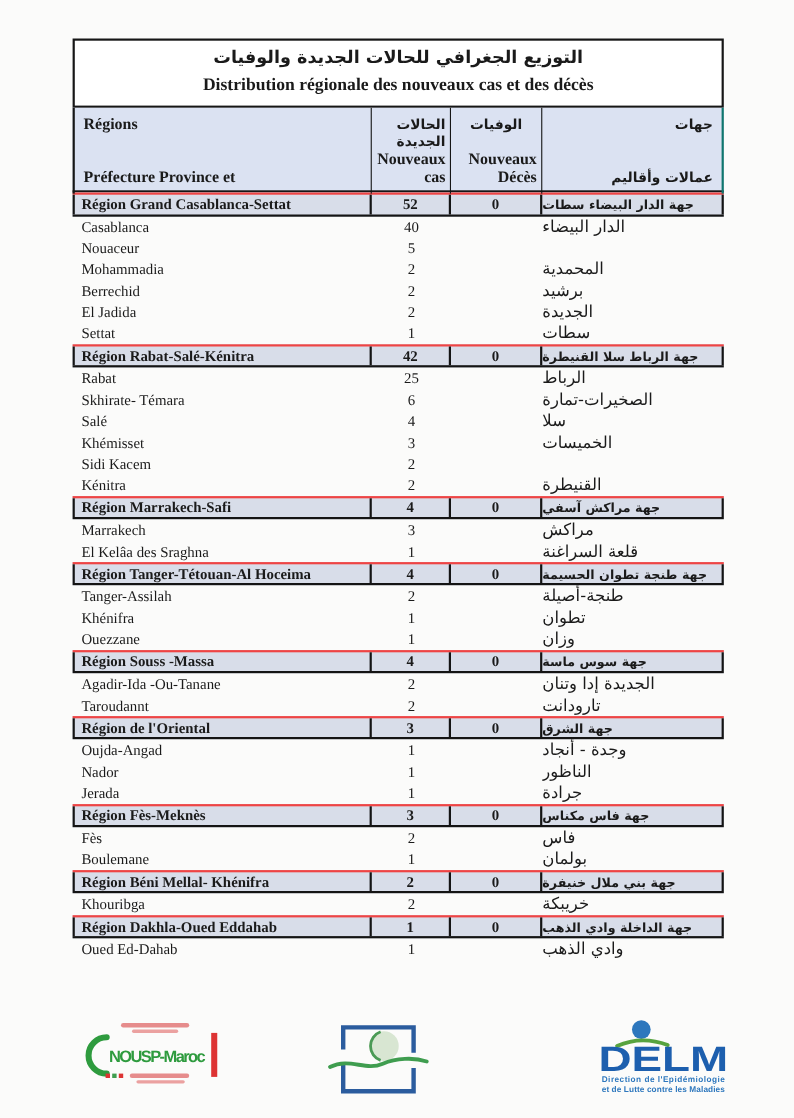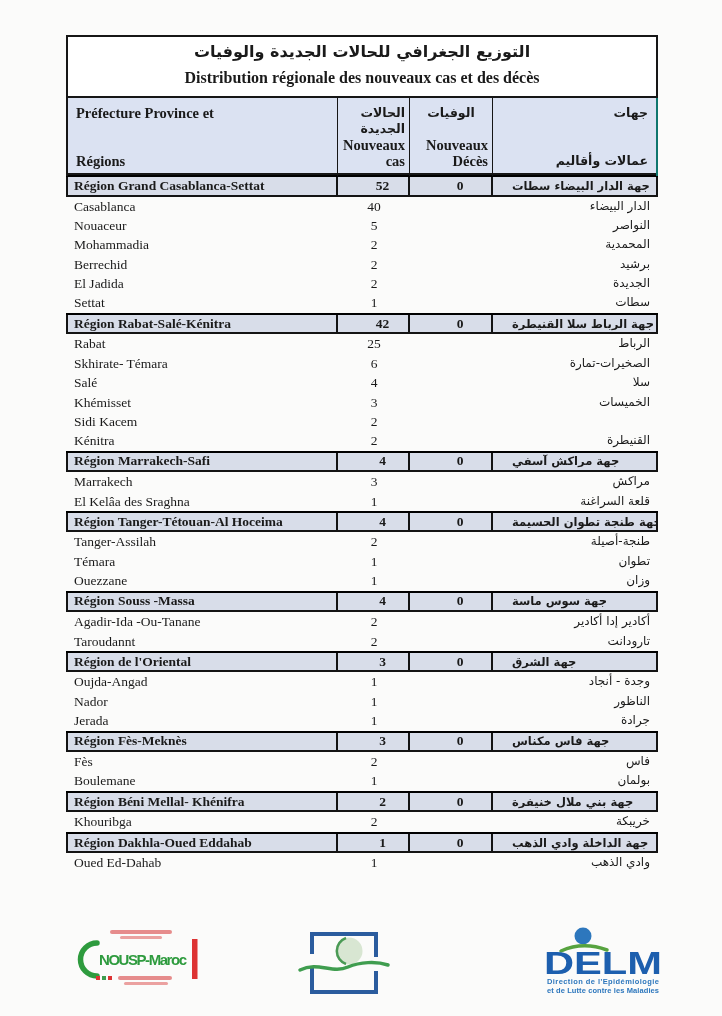--- a/index.html
+++ b/index.html
@@ -35,29 +35,29 @@
   .hcell .fr{font-size:14.5px;font-weight:bold;line-height:16px;}
   .hcell .ar{font-size:12.5px;font-weight:bold;line-height:16px;}
 
   
   .row{display:grid;grid-template-columns:272px 72px 83px 165px;box-sizing:border-box;}
   .detail-row{height:19.4px;font-size:13.5px;line-height:19.4px;background:transparent;}
   .detail-row .cell{box-sizing:border-box;overflow:hidden;white-space:nowrap;}
   .detail-row .c1{padding-left:8px;}
   .detail-row .c2{text-align:center;}
   .detail-row .c3{text-align:center;}
-  .detail-row .c4{text-align:right;padding-right:8px;font-size:12px;line-height:19.4px;}
+  .detail-row .c4{text-align:left;padding-right:8px;font-size:15px;line-height:19.4px;}
 
   .region-row{
     height:21.5px;background:#d8dde9;font-weight:bold;font-size:13.5px;
-    border-top:2px solid #000000;border-bottom:2px solid #141414;
+    border-top:2px solid #ef4444;border-bottom:2px solid #141414;
   }
   .region-row .cell{
     box-sizing:border-box;display:flex;align-items:center;
-    border-right:2px solid #141414;overflow:hidden;white-space:nowrap;padding-left:19px;
+    border-right:2px solid #141414;overflow:hidden;white-space:nowrap;
   }
   .region-row .c1{border-left:2px solid #141414;padding-left:6px;}
   .region-row .c2,.region-row .c3{justify-content:center;}
   .region-row .c4{justify-content:flex-end;padding-right:6px;font-size:11.5px;}
 
   
   .footer{position:absolute;left:0;top:926px;width:722px;height:78px;}
   .logo{position:absolute;top:0;}
   .logo-nousp{left:66px;}
   .logo-ministry{left:296px;}
@@ -68,22 +68,22 @@
 
 <div class="doc">
 
   <div class="title-box">
     <div class="title-ar ar">التوزيع الجغرافي للحالات الجديدة والوفيات</div>
     <div class="title-fr">Distribution régionale des nouveaux cas et des décès</div>
   </div>
 
   <div class="header-row">
     <div class="hcell c1">
+      <div class="fr">Régions</div>
       <div class="fr">Préfecture Province et</div>
-      <div class="fr">Régions</div>
     </div>
     <div class="hcell c2">
       <div class="ar">الحالات الجديدة</div>
       <div class="fr">Nouveaux cas</div>
     </div>
     <div class="hcell c3">
       <div class="ar">الوفيات</div>
       <div class="fr">Nouveaux Décès</div>
     </div>
     <div class="hcell c4">
@@ -102,21 +102,20 @@
       <div class="row detail-row">
         <div class="cell c1">Casablanca</div>
         <div class="cell c2">40</div>
         <div class="cell c3"></div>
         <div class="cell c4 ar">الدار البيضاء</div>
       </div>
       <div class="row detail-row">
         <div class="cell c1">Nouaceur</div>
         <div class="cell c2">5</div>
         <div class="cell c3"></div>
-        <div class="cell c4 ar">النواصر</div>
       </div>
       <div class="row detail-row">
         <div class="cell c1">Mohammadia</div>
         <div class="cell c2">2</div>
         <div class="cell c3"></div>
         <div class="cell c4 ar">المحمدية</div>
       </div>
       <div class="row detail-row">
         <div class="cell c1">Berrechid</div>
         <div class="cell c2">2</div>
@@ -200,42 +199,42 @@
         <div class="cell c3">0</div>
         <div class="cell c4 ar b">جهة طنجة تطوان الحسيمة</div>
       </div>
       <div class="row detail-row">
         <div class="cell c1">Tanger-Assilah</div>
         <div class="cell c2">2</div>
         <div class="cell c3"></div>
         <div class="cell c4 ar">طنجة-أصيلة</div>
       </div>
       <div class="row detail-row">
-        <div class="cell c1">Témara</div>
+        <div class="cell c1">Khénifra</div>
         <div class="cell c2">1</div>
         <div class="cell c3"></div>
         <div class="cell c4 ar">تطوان</div>
       </div>
       <div class="row detail-row">
         <div class="cell c1">Ouezzane</div>
         <div class="cell c2">1</div>
         <div class="cell c3"></div>
         <div class="cell c4 ar">وزان</div>
       </div>
       <div class="row region-row">
         <div class="cell c1">Région Souss -Massa</div>
         <div class="cell c2">4</div>
         <div class="cell c3">0</div>
         <div class="cell c4 ar b">جهة سوس ماسة</div>
       </div>
       <div class="row detail-row">
         <div class="cell c1">Agadir-Ida -Ou-Tanane</div>
         <div class="cell c2">2</div>
         <div class="cell c3"></div>
-        <div class="cell c4 ar">أكادير إدا أكادير</div>
+        <div class="cell c4 ar">الجديدة إدا وتنان</div>
       </div>
       <div class="row detail-row">
         <div class="cell c1">Taroudannt</div>
         <div class="cell c2">2</div>
         <div class="cell c3"></div>
         <div class="cell c4 ar">تارودانت</div>
       </div>
       <div class="row region-row">
         <div class="cell c1">Région de l'Oriental</div>
         <div class="cell c2">3</div>

